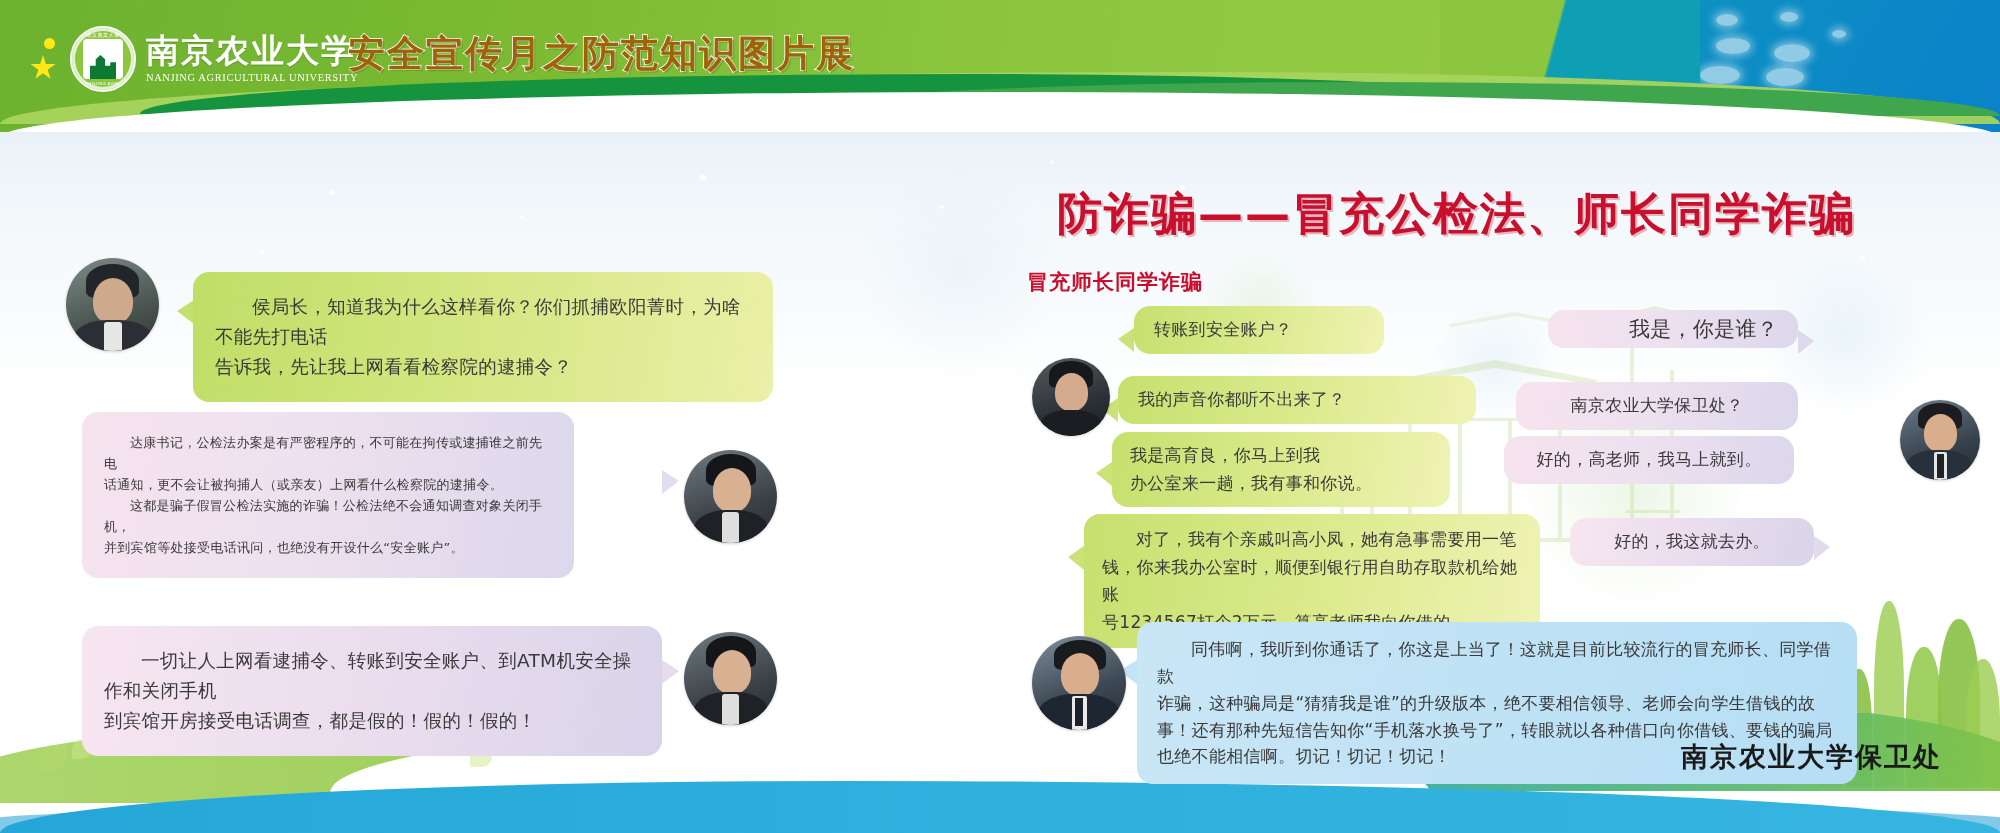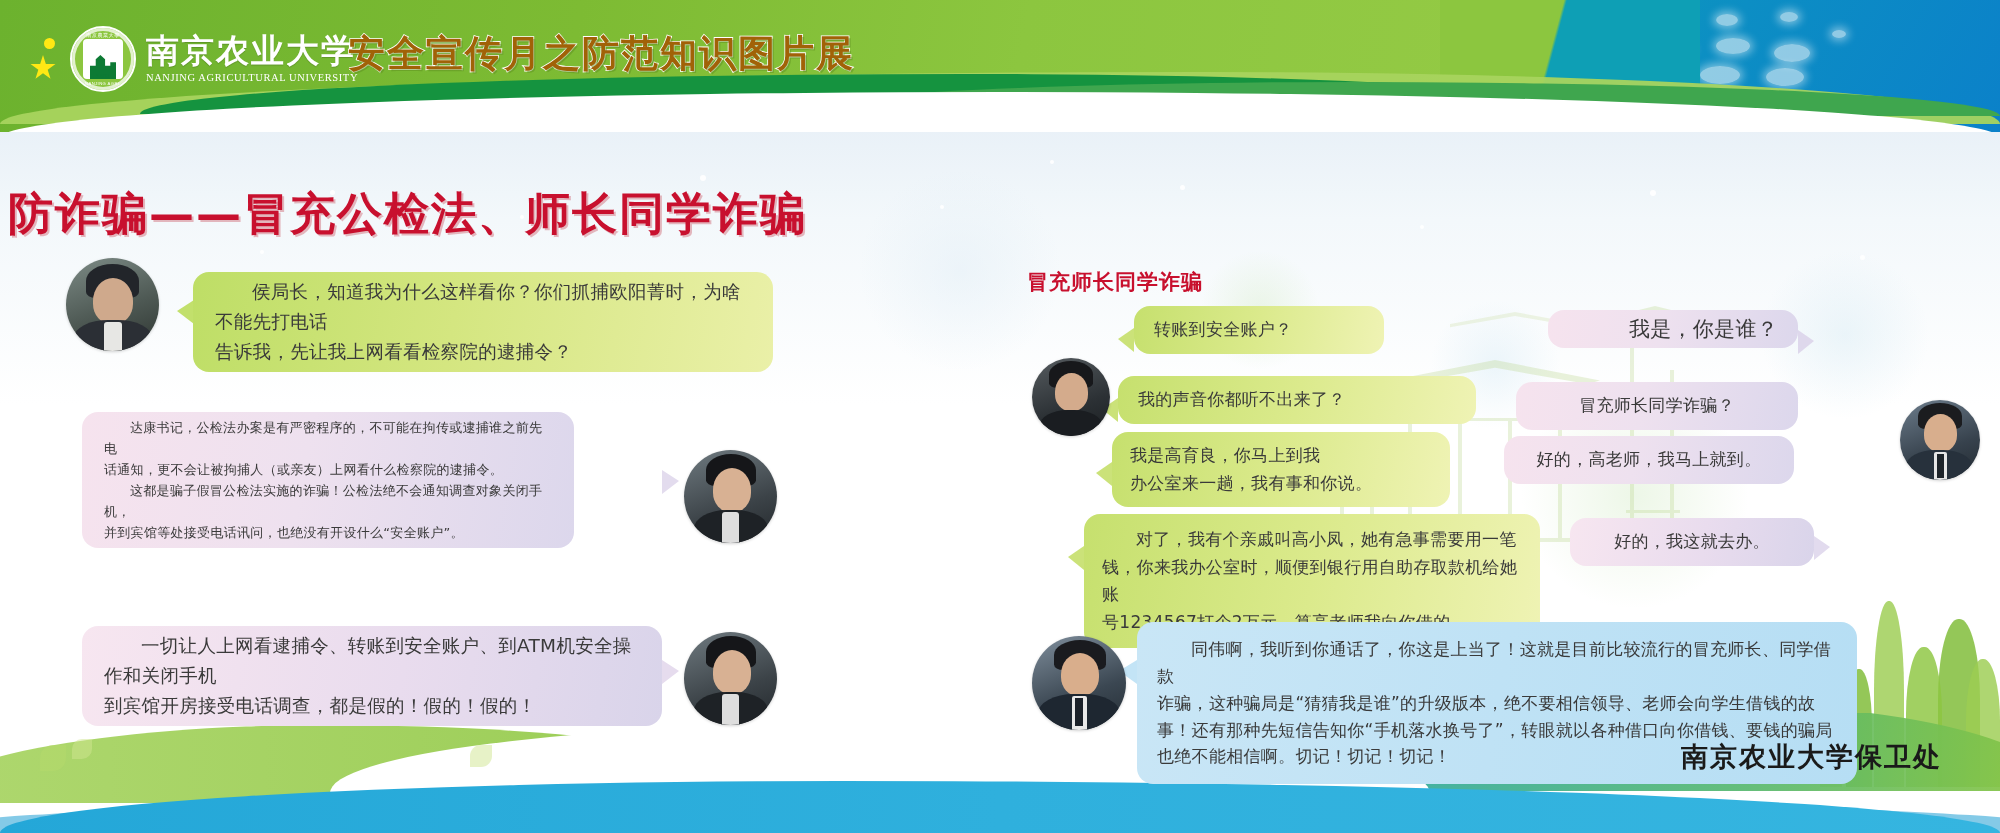--- a/index.html
+++ b/index.html
@@ -118,40 +118,40 @@
     border-radius:45% 55% 0 0 / 100% 100% 0 0;opacity:.9;}
   .f-white{position:absolute;left:330px;bottom:40px;width:1100px;height:70px;
     background:#ffffff;border-radius:50% 50% 0 0 / 100% 100% 0 0;}
   .f-teal{position:absolute;right:-60px;bottom:42px;width:680px;height:88px;
     background:linear-gradient(100deg,#2fa9a0 0%,#57b86f 55%,#8cc63f 100%);
     border-radius:48% 52% 0 0 / 100% 100% 0 0;opacity:.92;}
   .f-leaf{position:absolute;border-radius:50% 0 50% 0;opacity:.5;}
 
   
   .main-title{
-    position:absolute;left:8px;top:184px;width:1856px;text-align:left;z-index:20;
+    position:absolute;left:0;top:184px;width:1856px;text-align:right;z-index:20;
     font-family:"DejaVu Sans","Liberation Sans",sans-serif;
     font-weight:700;font-size:45px;letter-spacing:2px;color:#c8102e;
     text-shadow:2px 2px 0 rgba(190,30,45,.30);
   }
   .sect-title{
     position:absolute;left:1027px;top:268px;z-index:20;
     font-family:"DejaVu Sans","Liberation Sans",sans-serif;
     font-weight:700;font-size:21px;letter-spacing:1px;color:#c8102e;
   }
 
   .avatar{position:absolute;border-radius:50%;overflow:hidden;z-index:22;
     background:#5b5f63;box-shadow:0 1px 3px rgba(0,0,0,.18);}
   .av-face{position:absolute;border-radius:50% 50% 44% 44%;}
   .av-hair{position:absolute;border-radius:50% 50% 18% 18%;}
   .av-body{position:absolute;border-radius:44% 44% 0 0;}
 
   .bubble{
     position:absolute;z-index:21;border-radius:16px;
-    padding:5px 22px;box-sizing:border-box;
+    padding:20px 22px;box-sizing:border-box;
     font-family:"DejaVu Sans","Liberation Sans",sans-serif;
     color:#3a3a3a;line-height:1.62;letter-spacing:.3px;
   }
   .tail{position:absolute;width:0;height:0;z-index:21;}
   .tail-l{border-top:11px solid transparent;border-bottom:13px solid transparent;}
   .tail-r{border-top:11px solid transparent;border-bottom:13px solid transparent;}
 
   .g1{background:linear-gradient(100deg,#bede66 0%,#d4e680 45%,#eaf0a8 100%);}
   .g2{background:linear-gradient(100deg,#c6e06e 0%,#dbea8c 50%,#eff3b4 100%);}
   .p1{background:linear-gradient(100deg,#f6e3ee 0%,#eee1ef 45%,#dcd7ec 100%);}
@@ -326,21 +326,21 @@
     <div class="av-face" style="left:23px;top:15px;width:33px;height:38px;background:#d4ab8c;"></div>
     <div class="av-body" style="left:8px;top:52px;width:62px;height:34px;background:#1a1d21;"></div>
   </div>
 
   <div class="tail tail-l" style="left:1102px;top:398px;border-right:16px solid #cbe279;"></div>
   <div class="bubble g2" style="left:1118px;top:376px;width:358px;font-size:17px;padding:10px 20px;">
     <span class="plain">我的声音你都听不出来了？</span>
   </div>
 
   <div class="bubble p1" style="left:1516px;top:382px;width:282px;font-size:17px;padding:10px 20px;text-align:center;">
-    <span class="plain">冒充师长同学诈骗？</span>
+    <span class="plain">南京农业大学保卫处？</span>
   </div>
 
   <div class="tail tail-l" style="left:1096px;top:462px;border-right:16px solid #cbe279;"></div>
   <div class="bubble g2" style="left:1112px;top:432px;width:338px;font-size:17px;padding:10px 18px;">
     <span class="plain">我是高育良，你马上到我</span>
     <span class="plain">办公室来一趟，我有事和你说。</span>
   </div>
 
   <div class="bubble p1" style="left:1504px;top:436px;width:290px;font-size:17px;padding:10px 18px;text-align:center;">
     <span class="plain">好的，高老师，我马上就到。</span>

